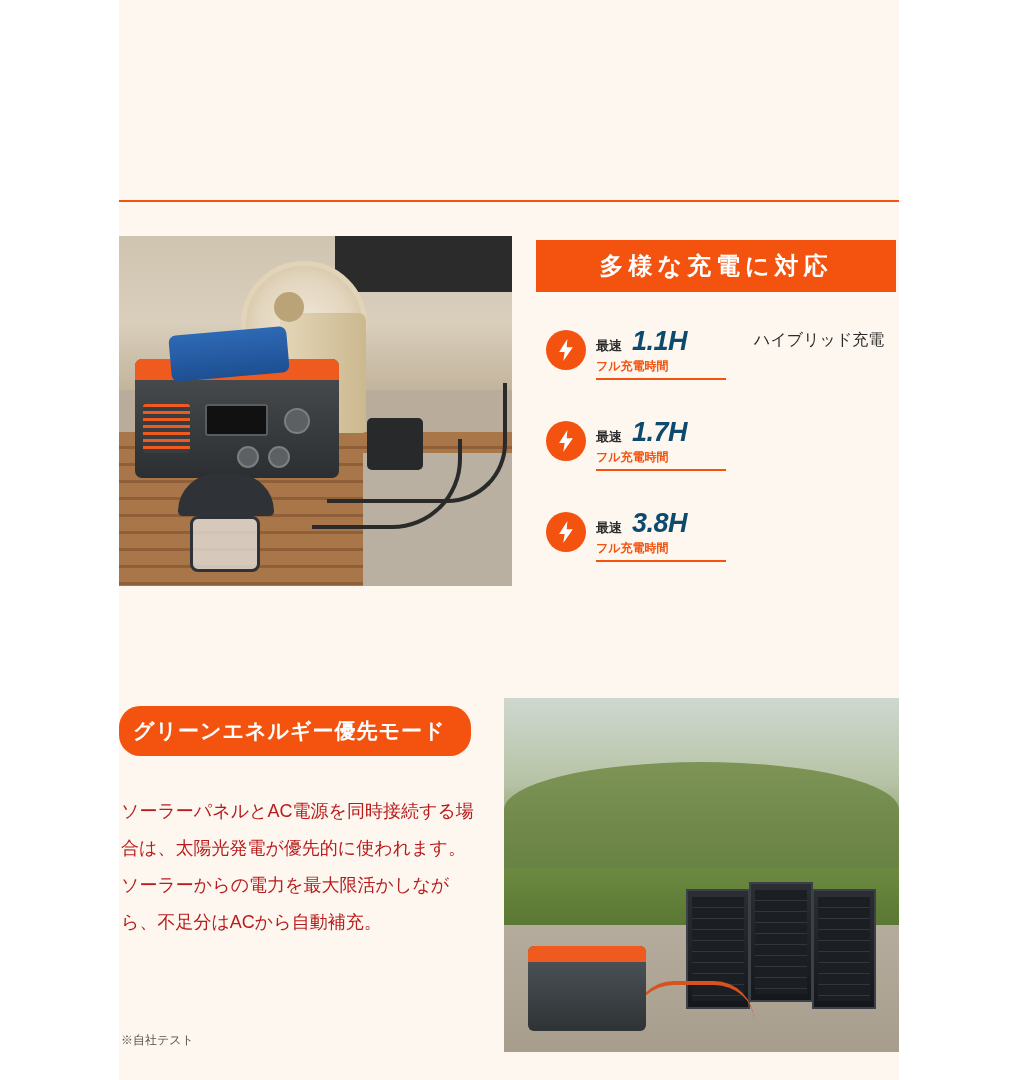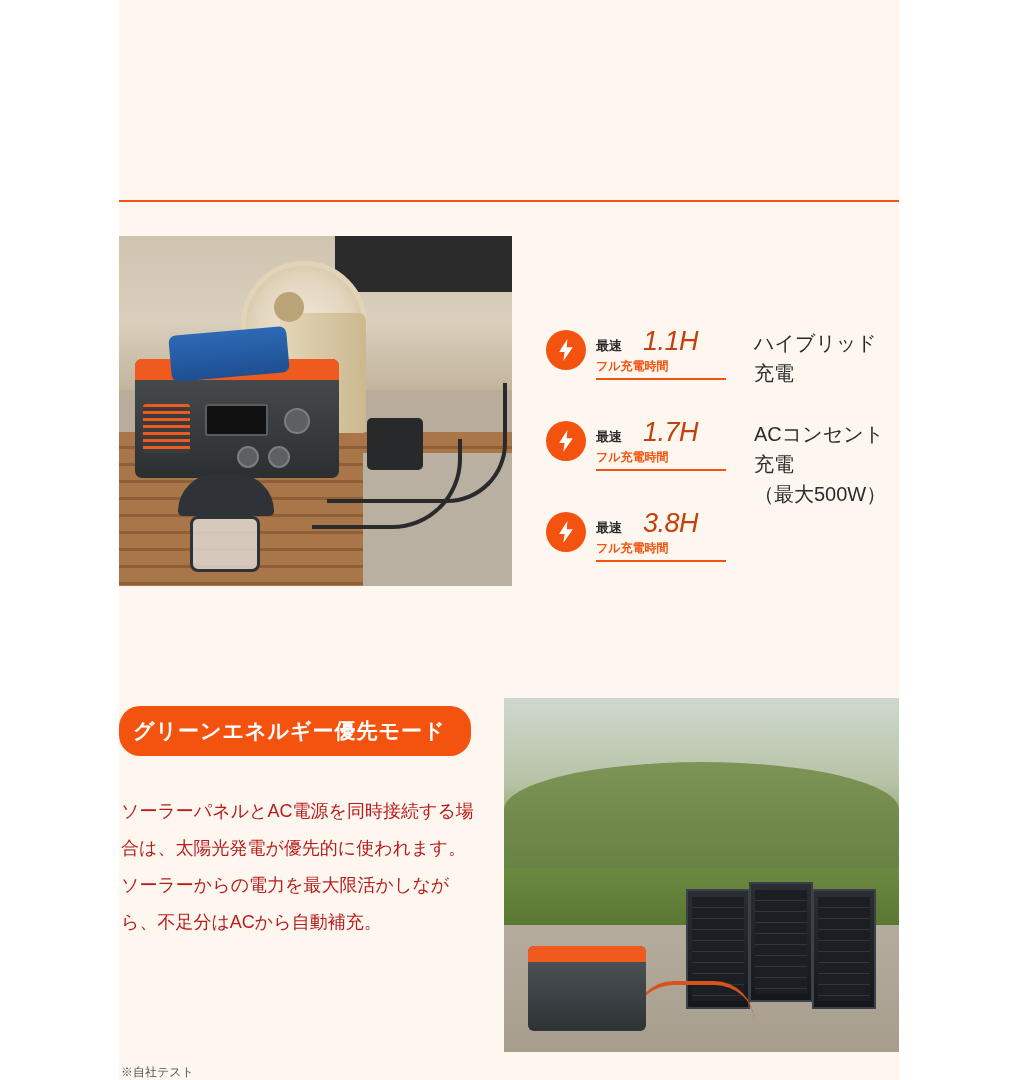--- a/index.html
+++ b/index.html
@@ -156,32 +156,32 @@
   }
   .bolt-circle svg { width: 18px; height: 22px; display: block; }
   .spec-mid { position: absolute; left: 50px; top: 6px; width: 150px; }
   .spec-mid .top {
     display: flex; align-items: baseline; gap: 8px;
   }
   .spec-mid .small {
     font-size: 13px; font-weight: bold; color: #2a2a2a;
   }
   .spec-mid .hours {
-    font-size: 27px; font-weight: normal; color: #c2410c; font-style: italic;
-    margin-left: 13px; letter-spacing: -0.5px;
+    font-size: 27px; font-weight: bold; color: #0c4a6e; font-style: italic;
+    margin-left: 2px; letter-spacing: -0.5px;
   }
   .spec-mid .sub {
     font-size: 12px; font-weight: bold; color: #f4520f; margin-top: 1px;
   }
   .spec-mid .underline {
     width: 130px; height: 2px; background: #f4520f; margin-top: 3px;
   }
   .spec-desc {
     position: absolute; left: 208px; top: 8px;
-    font-size: 20px; color: #2b2b2b; line-height: 1.5;
+    font-size: 16px; color: #2b2b2b; line-height: 1.5;
   }
 
   
   .badge2 {
     position: absolute;
     left: 119px; top: 706px;
     width: 352px; height: 50px;
     background: #f4520f; color: #fff;
     font-size: 21px; font-weight: bold;
     display: flex; align-items: center; padding-left: 14px;
@@ -191,21 +191,21 @@
   .para {
     position: absolute;
     left: 121px; top: 793px;
     width: 360px;
     font-size: 18px; line-height: 2.05;
     color: #b91c1c;
   }
   .note {
     position: absolute;
     left: 121px; top: 1032px;
-    font-size: 12px; color: #555; margin-top: 32px;
+    font-size: 12px; color: #555;
   }
   .photo2 {
     position: absolute;
     left: 504px; top: 698px;
     width: 395px; height: 354px;
     overflow: hidden; background: #8ba26a;
   }
   .photo2 .mist {
     position: absolute; left: 0; top: 0; width: 100%; height: 34%;
     background: linear-gradient(180deg,#cfd8cf 0%, #b7c3a6 70%, #9aab7d 100%);
@@ -276,20 +276,21 @@
     <div class="vents"></div>
     <div class="screen"></div>
     <div class="btn-c" style="left:42%;top:49%;width:26px;height:26px;"></div>
     <div class="btn-c" style="left:30%;top:60%;width:22px;height:22px;"></div>
     <div class="btn-c" style="left:38%;top:60%;width:22px;height:22px;"></div>
     <div class="phone"></div>
     <div class="lantern-top"></div>
     <div class="lantern-glass"></div>
   </div>
 
+  <div class="badge1">多様な充電に対応</div>
 
   <div class="spec-list">
 
     <div class="spec-row">
       <div class="bolt-circle">
         <svg viewBox="0 0 24 32" aria-hidden="true">
             <polygon points="14,0 2,19 10,19 8,32 22,12 13,12" fill="#ffffff"></polygon>
           </svg>
       </div>
       <div class="spec-mid">
@@ -310,24 +311,20 @@
           </svg>
       </div>
       <div class="spec-mid">
         <div class="top">
           <span class="small">最速</span>
           <span class="hours">1.7H</span>
         </div>
         <div class="sub">フル充電時間</div>
         <div class="underline"></div>
       </div>
-      <div class="spec-desc">
-        <div>ACコンセント充電</div>
-        <div>（最大500W）</div>
-      </div>
     </div>
 
     <div class="spec-row">
       <div class="bolt-circle">
         <svg viewBox="0 0 24 32" aria-hidden="true">
             <polygon points="14,0 2,19 10,19 8,32 22,12 13,12" fill="#ffffff"></polygon>
           </svg>
       </div>
       <div class="spec-mid">
         <div class="top">

